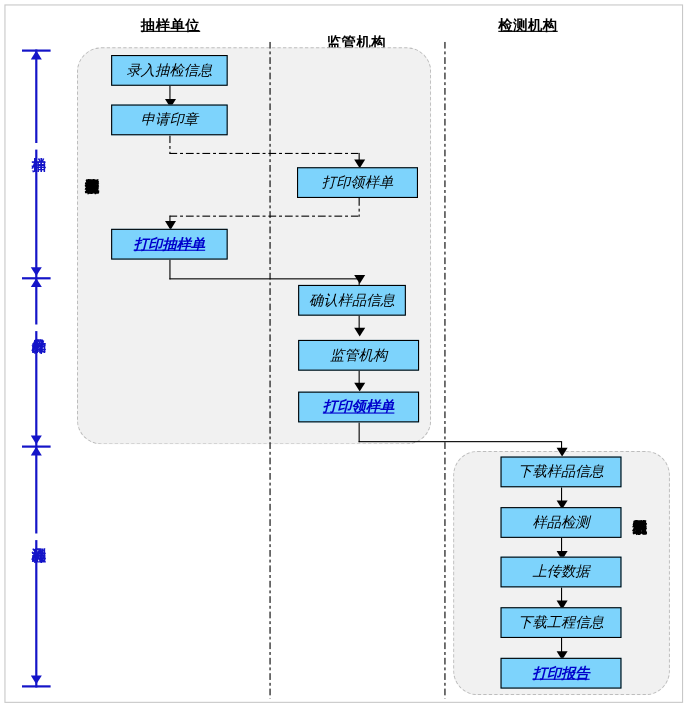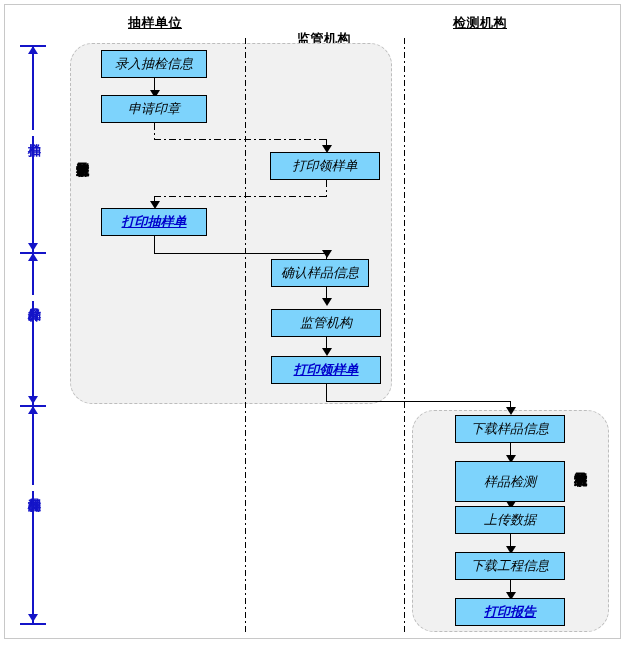--- a/index.html
+++ b/index.html
@@ -243,21 +243,21 @@
   <div class="node link" style="left:101px; top:208px; width:106px; height:28px;">打印抽样单</div>
 
   <div class="node" style="left:271px; top:259px; width:98px; height:28px;">确认样品信息</div>
 
   <div class="node" style="left:271px; top:309px; width:110px; height:28px;">监管机构</div>
 
   <div class="node link" style="left:271px; top:356px; width:110px; height:28px;">打印领样单</div>
 
   <div class="node" style="left:455px; top:415px; width:110px; height:28px;">下载样品信息</div>
 
-  <div class="node" style="left:455px; top:461px; width:110px; height:41px;">样品检测</div>
+  <div class="node" style="left:455px; top:461px; width:110px; height:28px;">样品检测</div>
 
   <div class="node" style="left:455px; top:506px; width:110px; height:28px;">上传数据</div>
 
   <div class="node" style="left:455px; top:552px; width:110px; height:28px;">下载工程信息</div>
 
   <div class="node link" style="left:455px; top:598px; width:110px; height:28px;">打印报告</div>
 
   <div class="axis-line" style="left:32px; top:45px; height:580px;"></div>
 
   <div class="axis-cap" style="left:20px; top:45px; width:26px;"></div>

